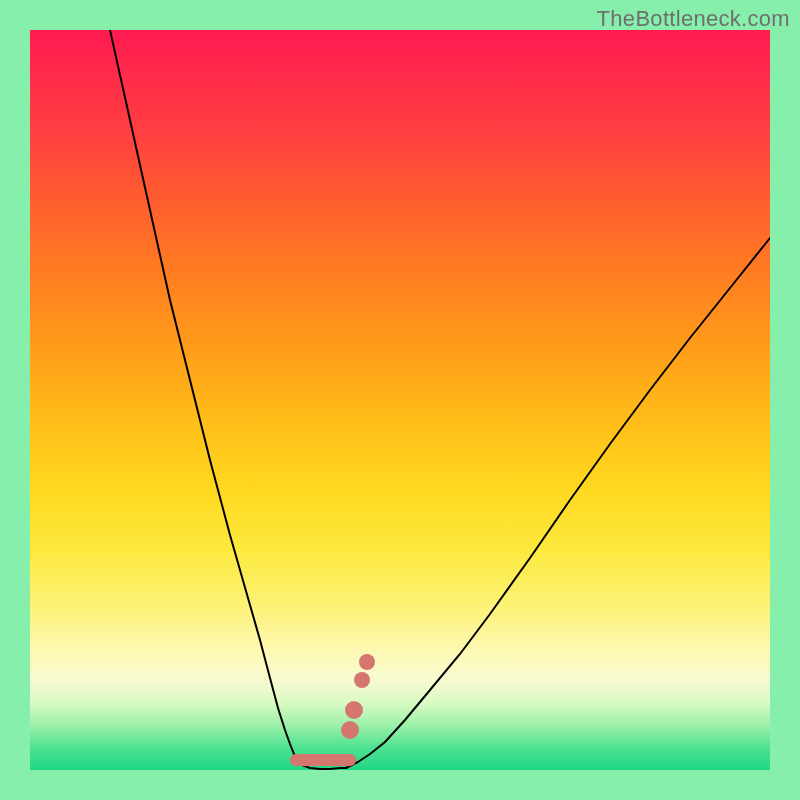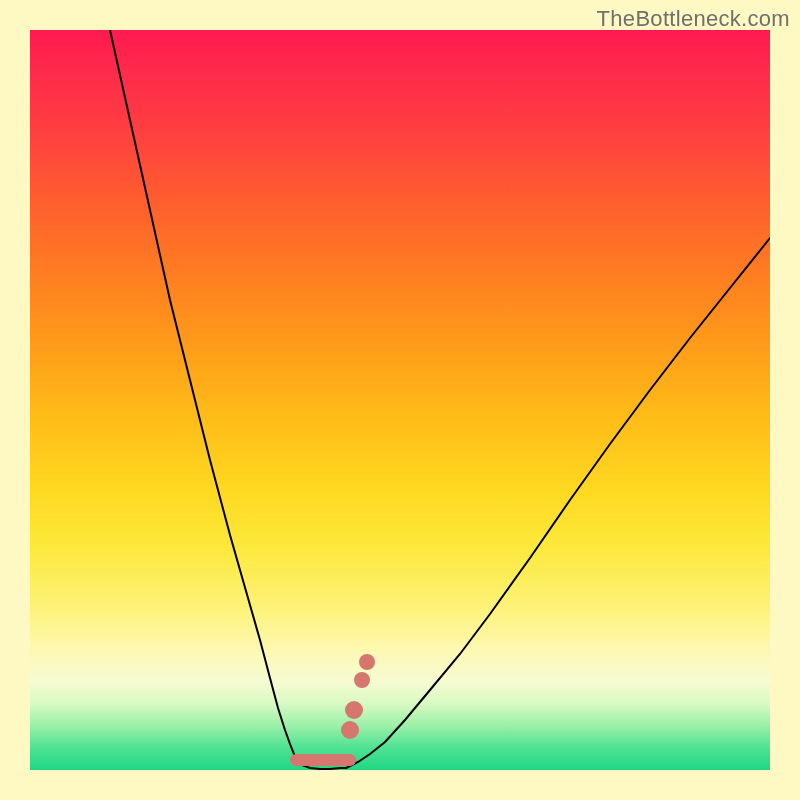--- a/index.html
+++ b/index.html
@@ -10,21 +10,21 @@
     background: #000;
     overflow: hidden;
     font-family: Arial, Helvetica, sans-serif;
   }
   .frame {
     position: absolute;
     left: 0;
     top: 0;
     width: 800px;
     height: 800px;
-    background: #fef9c3;
+    background: #86efac;
   }
   .plot-area {
     position: absolute;
     left: 30px;
     top: 30px;
     width: 740px;
     height: 740px;
     overflow: hidden;
   }
   .gradient {

